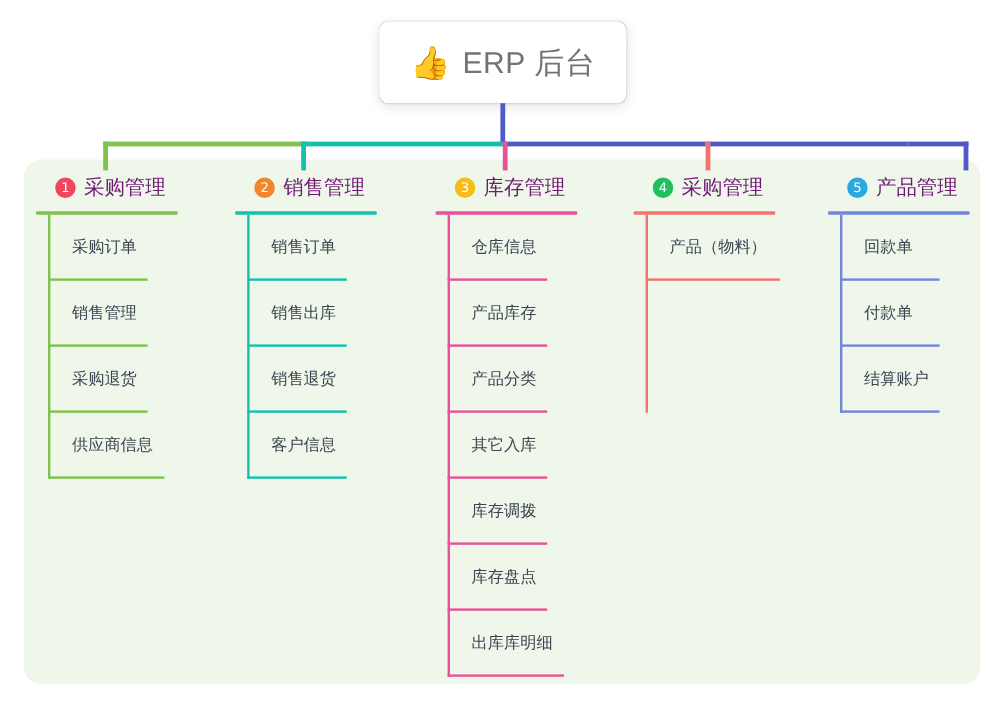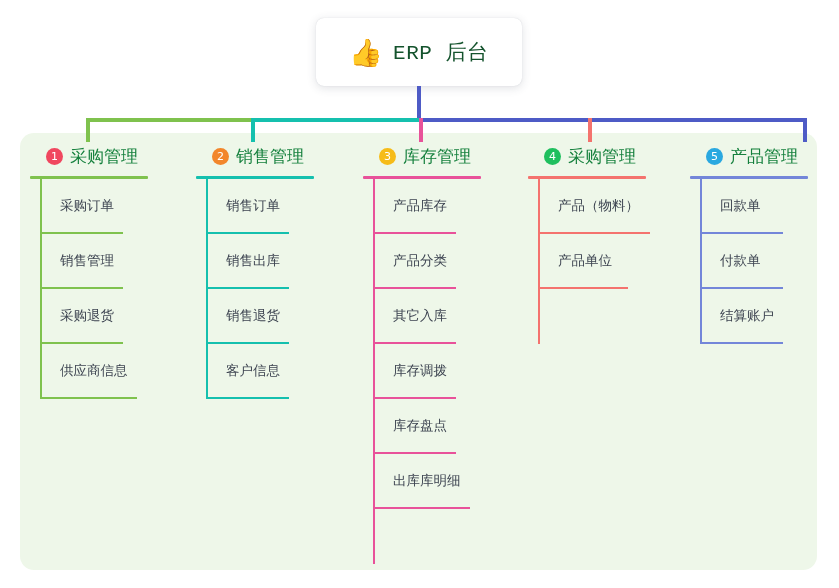--- a/index.html
+++ b/index.html
@@ -39,25 +39,24 @@
     gap: 10px;
     box-sizing: border-box;
   }
   .title-emoji {
     font-size: 27px;
     line-height: 1;
     display: inline-block;
     transform: translateY(1px);
   }
   .title-text {
-    font-size: 21px;
-    color: #14532d;
+    font-size: 25px;
+    color: #737373;
     letter-spacing: 0.5px;
     white-space: nowrap;
-    font-family: Liberation Mono, monospace;
   }
 
   
   .title-stem {
     position: absolute;
     left: 417px;
     top: 86px;
     width: 4px;
     height: 34px;
     background: #4e5bc6;
@@ -107,21 +106,21 @@
     border-radius: 50%;
     color: #ffffff;
     font-size: 11px;
     line-height: 17px;
     text-align: center;
     font-family: "DejaVu Sans", sans-serif;
     flex: 0 0 auto;
   }
   .col-title {
     font-size: 17px;
-    color: #15803d;
+    color: #701a75;
     white-space: nowrap;
   }
   .col-rule {
     height: 3px;
     margin-top: 7px;
     border-radius: 1px;
   }
 
   
   .col-body {
@@ -236,20 +235,24 @@
       </div>
       <div class="col" style="left: 363px; width: 160px;">
         <div class="col-head">
           <span class="badge" style="background: rgb(246, 188, 24);">3</span>
           <span class="col-title">库存管理</span>
         </div>
         <div class="col-rule" style="width: 118px; background: rgb(232, 82, 154);"></div>
         <div class="col-body" style="height: 385px;">
           <div class="spine" style="height: 385px; background: rgb(232, 82, 154);"></div>
           <div class="leaf">
+            <span class="leaf-label">仓库信息</span>
+            <div class="leaf-rule" style="width: 83px; background: rgb(232, 82, 154);"></div>
+          </div>
+          <div class="leaf">
             <span class="leaf-label">产品库存</span>
             <div class="leaf-rule" style="width: 83px; background: rgb(232, 82, 154);"></div>
           </div>
           <div class="leaf">
             <span class="leaf-label">产品分类</span>
             <div class="leaf-rule" style="width: 83px; background: rgb(232, 82, 154);"></div>
           </div>
           <div class="leaf">
             <span class="leaf-label">其它入库</span>
             <div class="leaf-rule" style="width: 83px; background: rgb(232, 82, 154);"></div>
@@ -273,24 +276,20 @@
           <span class="badge" style="background: rgb(31, 191, 94);">4</span>
           <span class="col-title">采购管理</span>
         </div>
         <div class="col-rule" style="width: 118px; background: rgb(244, 115, 110);"></div>
         <div class="col-body" style="height: 165px;">
           <div class="spine" style="height: 165px; background: rgb(244, 115, 110);"></div>
           <div class="leaf">
             <span class="leaf-label">产品（物料）</span>
             <div class="leaf-rule" style="width: 112px; background: rgb(244, 115, 110);"></div>
           </div>
-          <div class="leaf">
-            <span class="leaf-label">产品单位</span>
-            <div class="leaf-rule" style="width: 90px; background: rgb(244, 115, 110);"></div>
-          </div>
         </div>
       </div>
       <div class="col" style="left: 690px; width: 160px;">
         <div class="col-head">
           <span class="badge" style="background: rgb(42, 168, 224);">5</span>
           <span class="col-title">产品管理</span>
         </div>
         <div class="col-rule" style="width: 118px; background: rgb(115, 134, 217);"></div>
         <div class="col-body" style="height: 165px;">
           <div class="spine" style="height: 165px; background: rgb(115, 134, 217);"></div>

